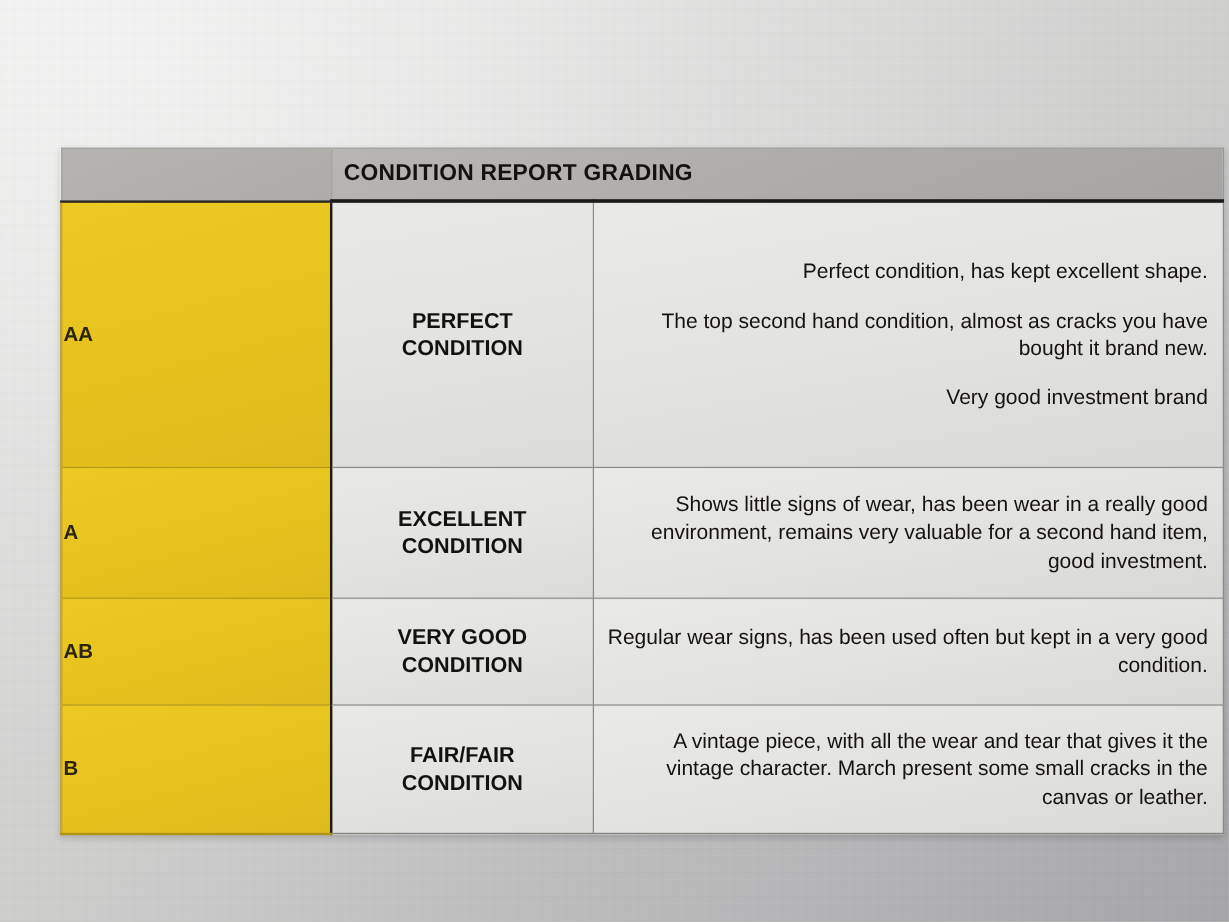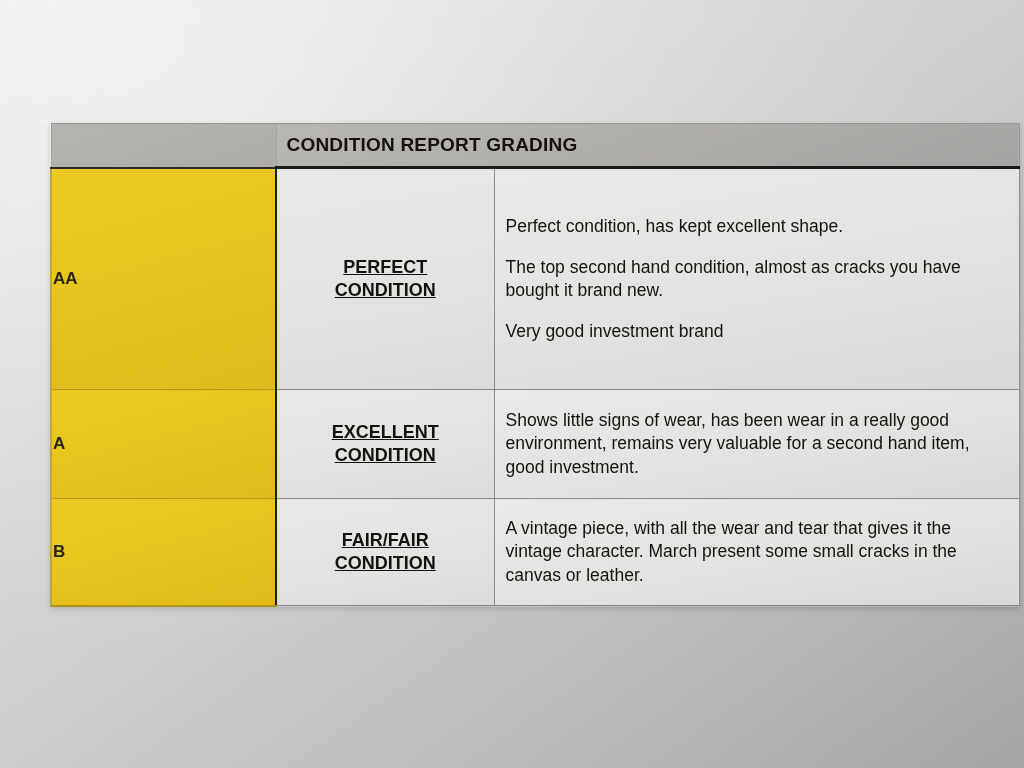--- a/index.html
+++ b/index.html
@@ -89,21 +89,20 @@
     background: linear-gradient(170deg, #e8e8e6 0%, #e2e2e0 60%, #dbdbd9 100%);
     color: #14120f;
     font-size: 18px;
     font-weight: bold;
     line-height: 1.26;
     text-align: center;
     vertical-align: middle;
     border-right: 1px solid #8d8b88;
     border-bottom: 1px solid #8f8d8a;
     padding: 6px 4px;
-    text-decoration: underline;
   }
   .cell-desc {
     background: linear-gradient(170deg, #e9e9e7 0%, #e2e2e0 55%, #d8d8d6 100%);
     color: #16130f;
     font-size: 17.5px;
     line-height: 1.32;
     text-align: left;
     vertical-align: middle;
     border-bottom: 1px solid #8f8d8a;
     border-right: 1px solid #8d8b88;
@@ -118,21 +117,21 @@
   .row-a .cell-grade,
   .row-a .cell-name,
   .row-a .cell-desc { height: 92px; }
   .row-ab .cell-grade,
   .row-ab .cell-name,
   .row-ab .cell-desc { height: 72px; }
   .row-b .cell-grade,
   .row-b .cell-name,
   .row-b .cell-desc { height: 90px; }
 
-  .desc-para { margin: 0; }
+  .desc-para { margin: 0; text-align: right; }
   .desc-para + .desc-para { margin-top: 18px; }
 
   .name-line { display: block; }
 </style>
 </head>
 <body>
 
 <div class="photo-surface"></div>
 <div class="photo-grain"></div>
 
@@ -169,20 +168,30 @@
       <td class="cell-grade">A</td>
       <td class="cell-name">
         <span class="name-line">EXCELLENT</span>
         <span class="name-line">CONDITION</span>
       </td>
       <td class="cell-desc compact">
         <p class="desc-para">Shows little signs of wear, has been wear in a really good environment, remains very valuable for a second hand item, good investment.</p>
       </td>
     </tr>
 
+    <tr class="row-ab">
+      <td class="cell-grade">AB</td>
+      <td class="cell-name">
+        <span class="name-line">VERY GOOD</span>
+        <span class="name-line">CONDITION</span>
+      </td>
+      <td class="cell-desc compact">
+        <p class="desc-para">Regular wear signs, has been used often but kept in a very good condition.</p>
+      </td>
+    </tr>
 
     <tr class="row-b">
       <td class="cell-grade">B</td>
       <td class="cell-name">
         <span class="name-line">FAIR/FAIR</span>
         <span class="name-line">CONDITION</span>
       </td>
       <td class="cell-desc compact">
         <p class="desc-para">A vintage piece, with all the wear and tear that gives it the vintage character. March present some small cracks in the canvas or leather.</p>
       </td>

